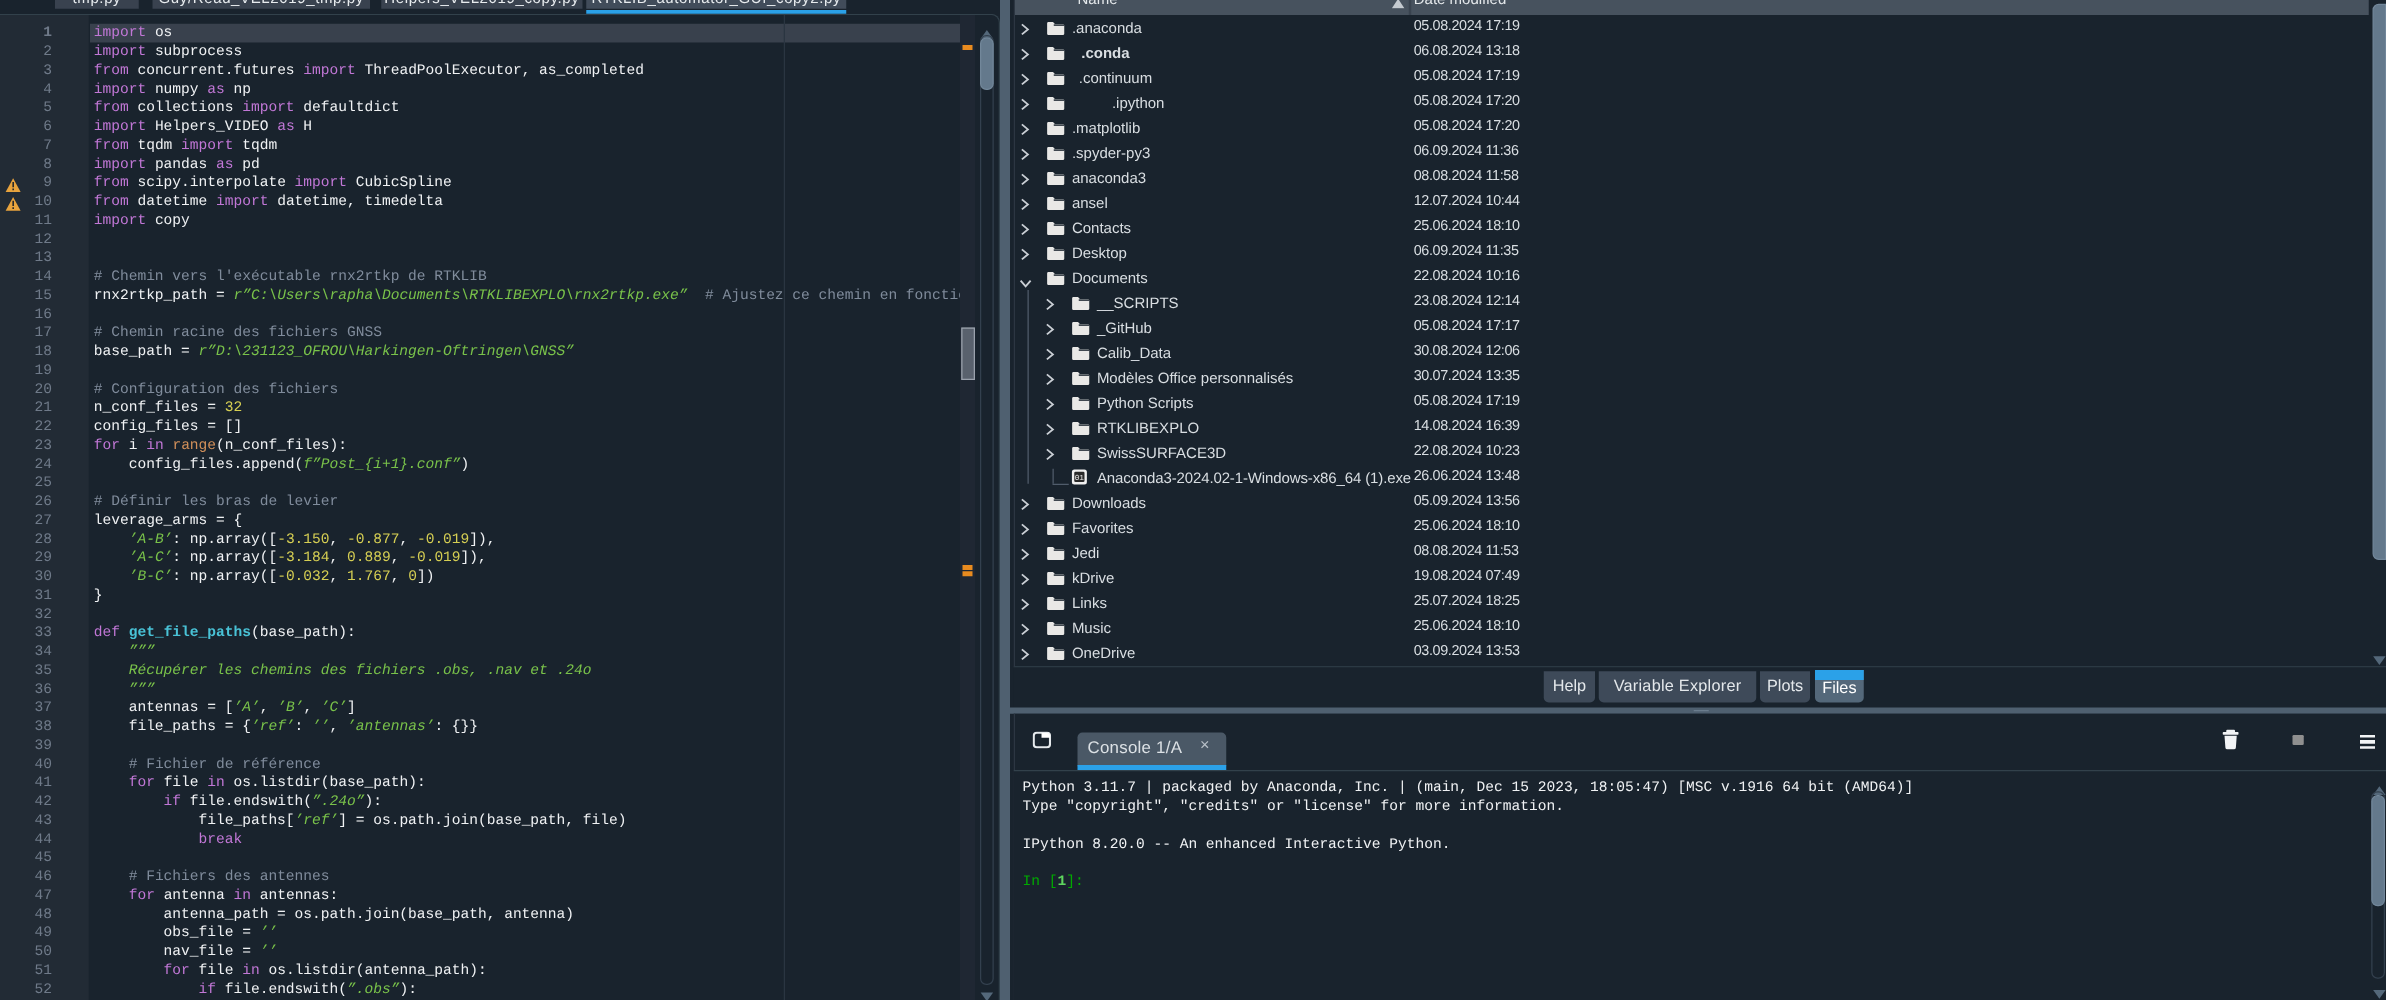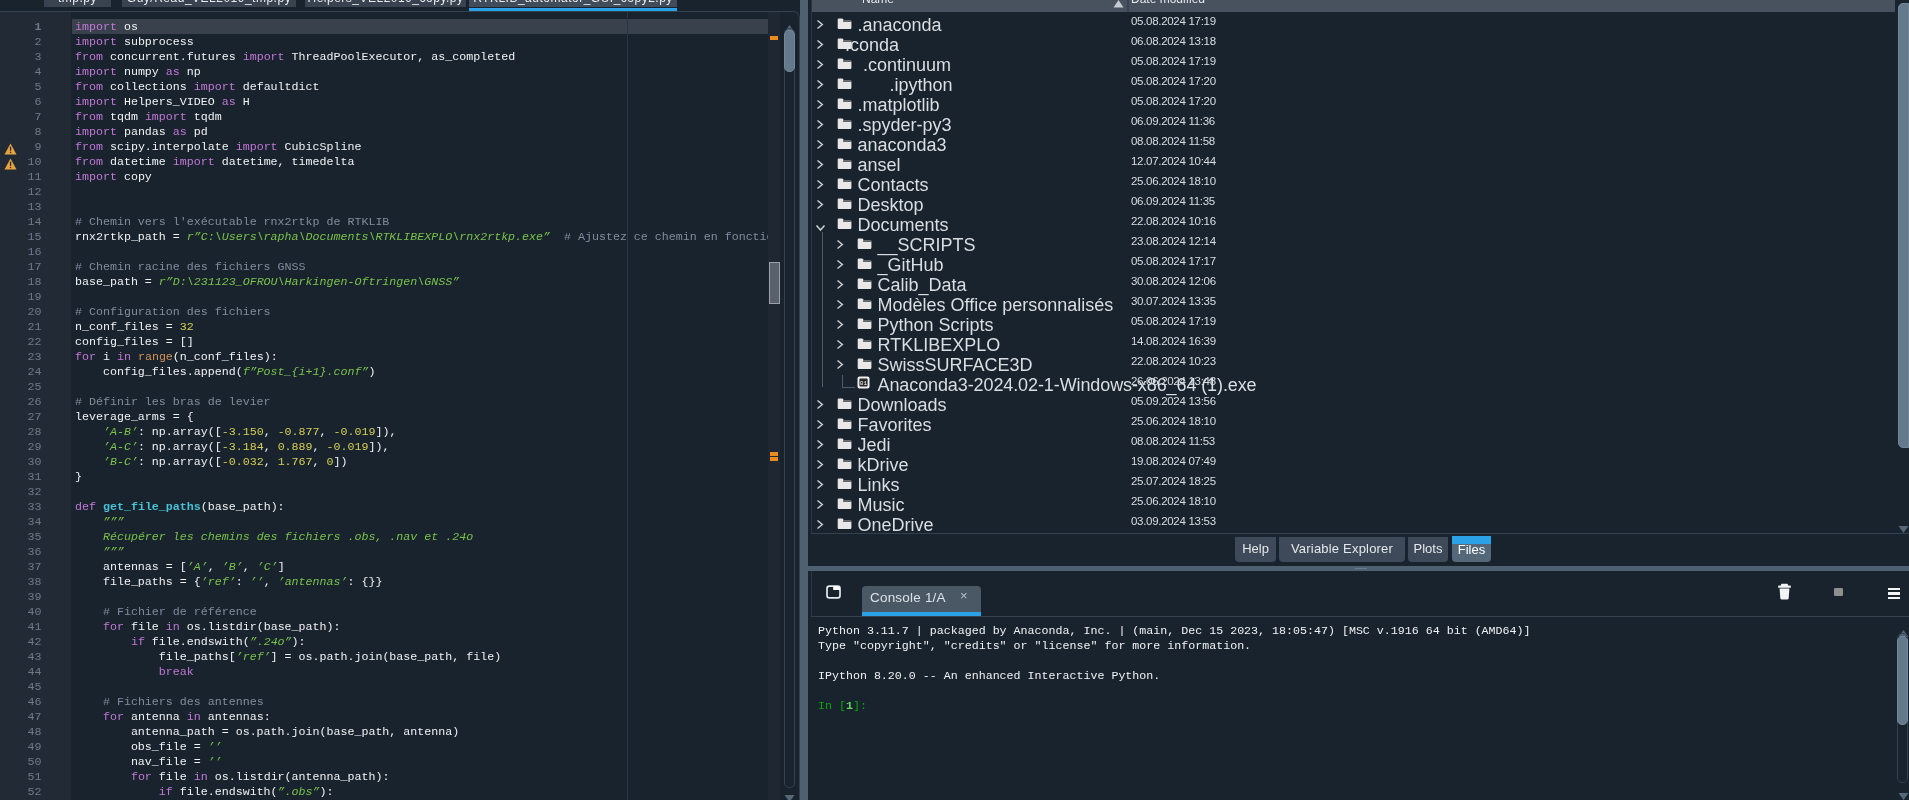--- a/index.html
+++ b/index.html
@@ -8,21 +8,21 @@
 pre { font-family:"Liberation Mono", monospace; font-size:11.65px; line-height:15px; }
 i.k { color:#C177D6; font-style:normal; }
 i.s { color:#79C24A; font-style:italic; }
 i.c { color:#808C9C; font-style:normal; }
 i.n { color:#D5CE53; font-style:normal; }
 i.b { color:#D2905A; font-style:normal;margin-top:24px; }
 i.d { color:#49C2D6; font-style:normal; font-weight:bold; }
 .tab { position:absolute; top:0; height:7px; background:#39424F; overflow:hidden; }
 .tab span { position:absolute; top:-9px; left:0; right:0; text-align:center; font-size:12px; letter-spacing:0.5px; color:#E8ECEF; white-space:nowrap; }
 .frow { position:absolute; left:811px; width:1085px; height:20px; }
-.fname { position:absolute; top:2.5px; font-size:18px; color:#D9DEE2; white-space:nowrap; }
+.fname { position:absolute; top:2.5px; font-size:12px; color:#D9DEE2; white-space:nowrap; }
 .fdate { position:absolute; top:2.5px; font-size:11.5px; letter-spacing:-0.3px; color:#D9DEE2; white-space:nowrap; }
 </style></head>
 <body>
 
 <div class="tab" style="left:44px;width:67px">
     <span>tmp.py</span>
   </div>
 <div class="tab" style="left:122px;width:174px">
     <span>Guy/Read_VEL2019_tmp.py</span>
   </div>
@@ -206,21 +206,21 @@
     <span class="fdate" style="left:320px">05.08.2024 17:19</span>
   </div>
 <div class="frow" style="top:32px">
     <span style="position:absolute;left:5px;top:4px"><svg width="8" height="11" viewBox="0 0 8 11">
         <path d="M1.5 1.5 L6.3 5.5 L1.5 9.5" fill="none" stroke="#C9CED4" stroke-width="1.5"></path>
       </svg></span>
     <span style="position:absolute;left:26px;top:4px"><svg width="15" height="13" viewBox="0 0 15 13">
         <path d="M0.7 2.6 q0-1.1 1.1-1.1 h3.6 l1.5 1.7 h6.4 q1.1 0 1.1 1.1 v6.6 q0 1.1-1.1 1.1 h-11.5 q-1.1 0-1.1-1.1 z" fill="#E9E8E6"></path>
         <rect x="6.0" y="3.5" width="8.4" height="1.15" fill="#19232D"></rect>
       </svg></span>
-    <span class="fname" style="left:34px;">.conda</span>
+    <span class="fname" style="left:54px;font-weight:bold;">.conda</span>
     <span class="fdate" style="left:320px">06.08.2024 13:18</span>
   </div>
 <div class="frow" style="top:52px">
     <span style="position:absolute;left:5px;top:4px"><svg width="8" height="11" viewBox="0 0 8 11">
         <path d="M1.5 1.5 L6.3 5.5 L1.5 9.5" fill="none" stroke="#C9CED4" stroke-width="1.5"></path>
       </svg></span>
     <span style="position:absolute;left:26px;top:4px"><svg width="15" height="13" viewBox="0 0 15 13">
         <path d="M0.7 2.6 q0-1.1 1.1-1.1 h3.6 l1.5 1.7 h6.4 q1.1 0 1.1 1.1 v6.6 q0 1.1-1.1 1.1 h-11.5 q-1.1 0-1.1-1.1 z" fill="#E9E8E6"></path>
         <rect x="6.0" y="3.5" width="8.4" height="1.15" fill="#19232D"></rect>
       </svg></span>

